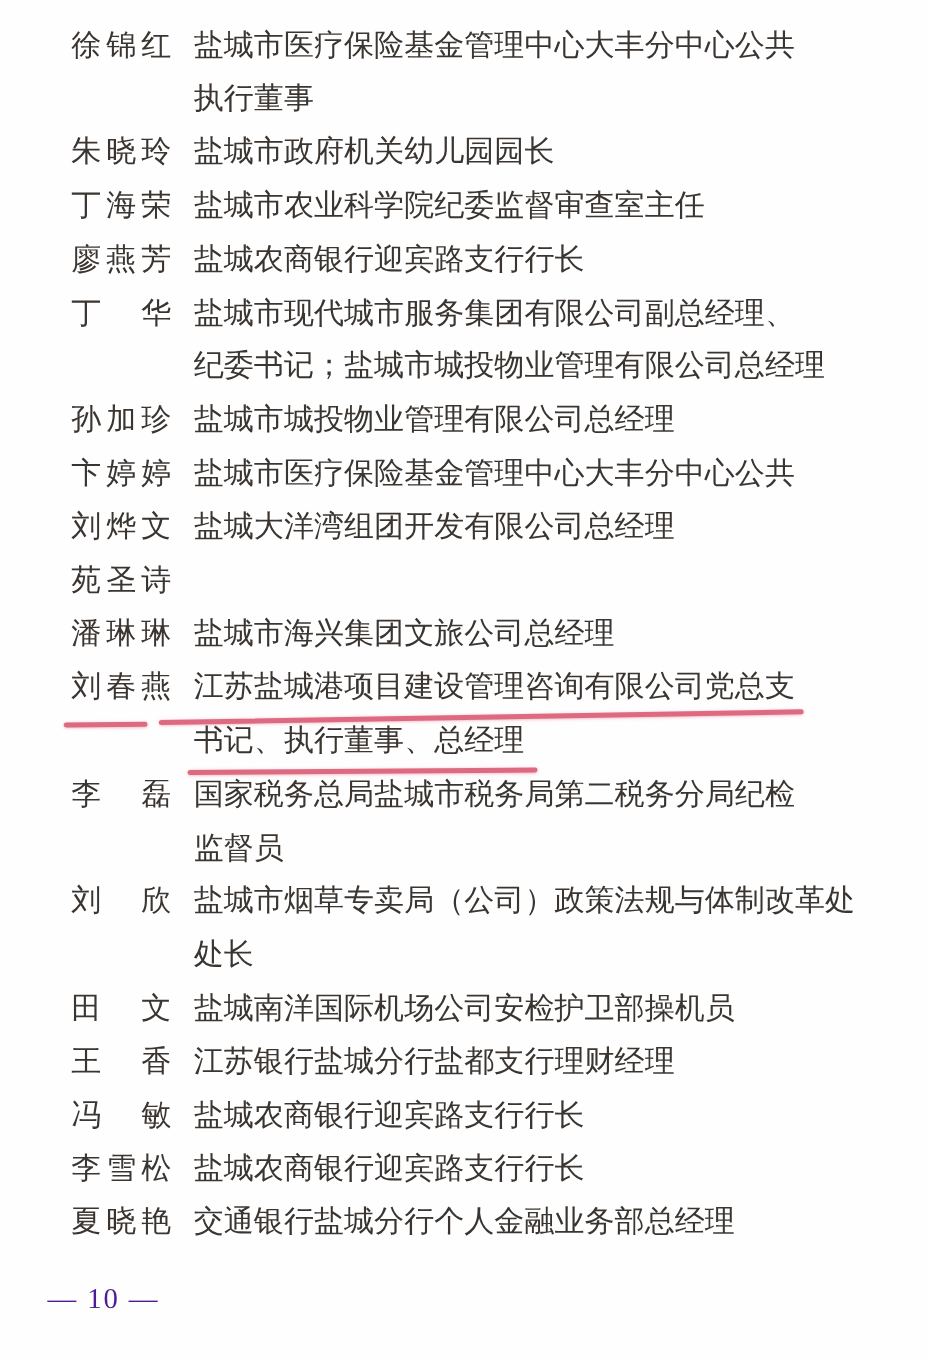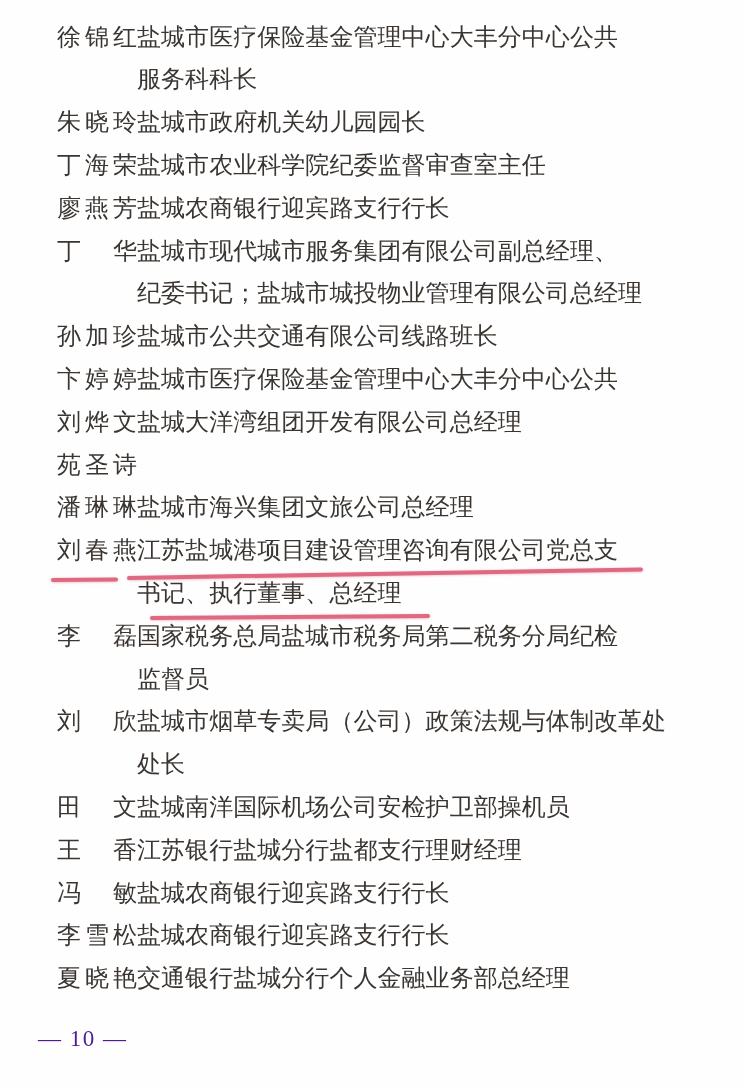--- a/index.html
+++ b/index.html
@@ -28,20 +28,21 @@
   }
   .name {
     width: 80px;
     font-size: 24px;
     line-height: 42.8px;
     text-align: justify;
     text-align-last: justify;
     flex: 0 0 80px;
   }
   .title {
+    margin-left: 18px;
     font-size: 24px;
   }
   .tline {
     height: 42.8px;
     line-height: 42.8px;
     white-space: nowrap;
     letter-spacing: 0.05px;
   }
   .underline {
     position: absolute;
@@ -68,21 +69,21 @@
 </head>
 <body>
 
 <div class="page">
 
   <div class="entries" id="entries">
   <div class="entry">
     <div class="name">徐锦红</div>
     <div class="title">
           <div class="tline">盐城市医疗保险基金管理中心大丰分中心公共</div>
-          <div class="tline">服务科科长</div>
+          <div class="tline">执行董事</div>
         </div>
   </div>
 
   <div class="entry">
     <div class="name">朱晓玲</div>
     <div class="title">
           <div class="tline">盐城市政府机关幼儿园园长</div>
         </div>
   </div>
 
@@ -104,21 +105,21 @@
     <div class="name">丁　华</div>
     <div class="title">
           <div class="tline">盐城市现代城市服务集团有限公司副总经理、</div>
           <div class="tline">纪委书记；盐城市城投物业管理有限公司总经理</div>
         </div>
   </div>
 
   <div class="entry">
     <div class="name">孙加珍</div>
     <div class="title">
-          <div class="tline">盐城市公共交通有限公司线路班长</div>
+          <div class="tline">盐城市城投物业管理有限公司总经理</div>
         </div>
   </div>
 
   <div class="entry">
     <div class="name">卞婷婷</div>
     <div class="title">
           <div class="tline">盐城市医疗保险基金管理中心大丰分中心公共</div>
         </div>
   </div>
 

